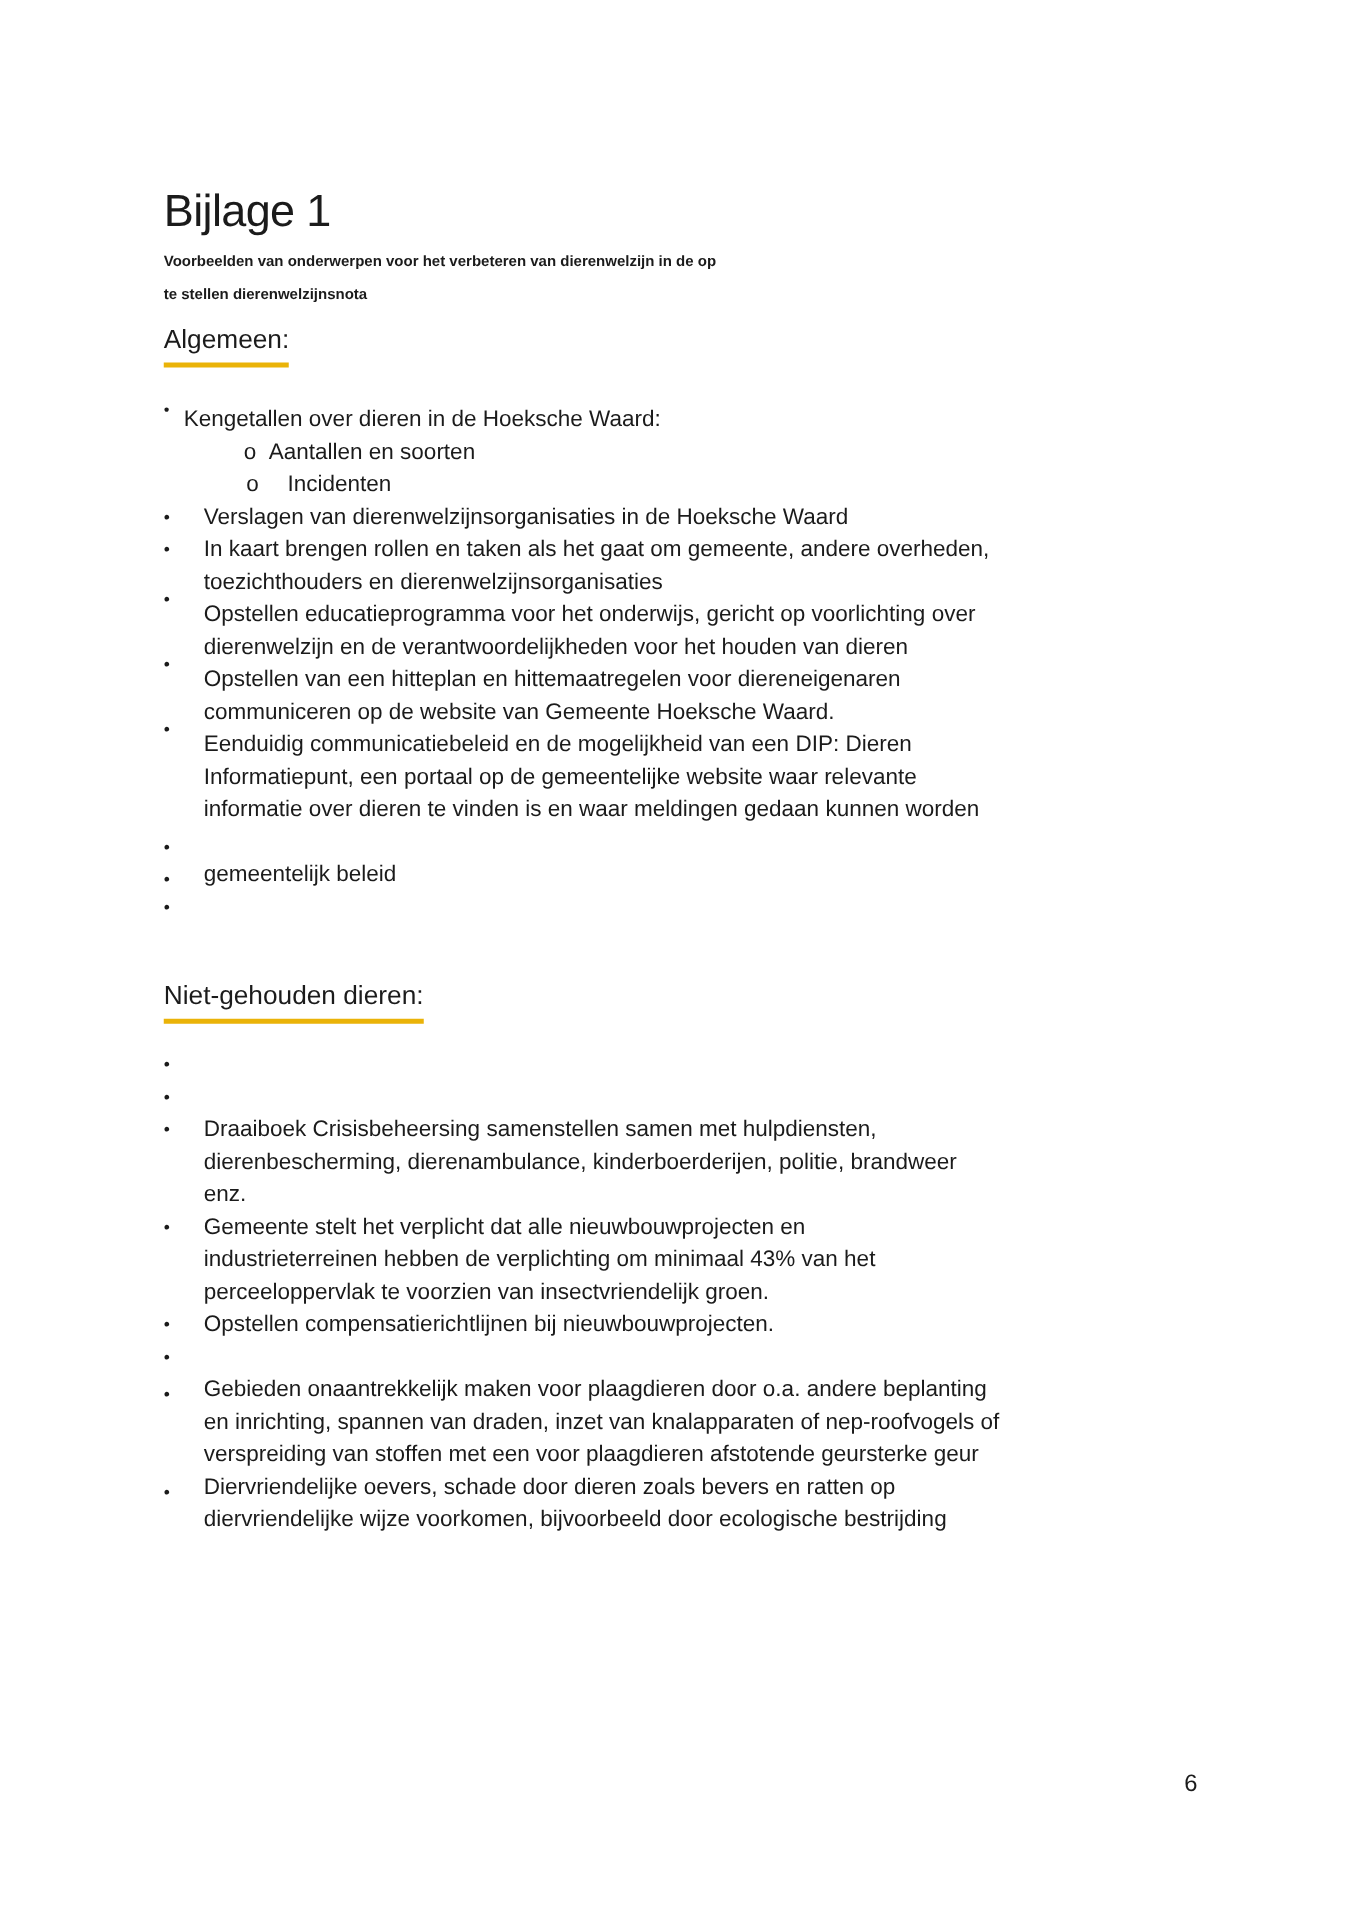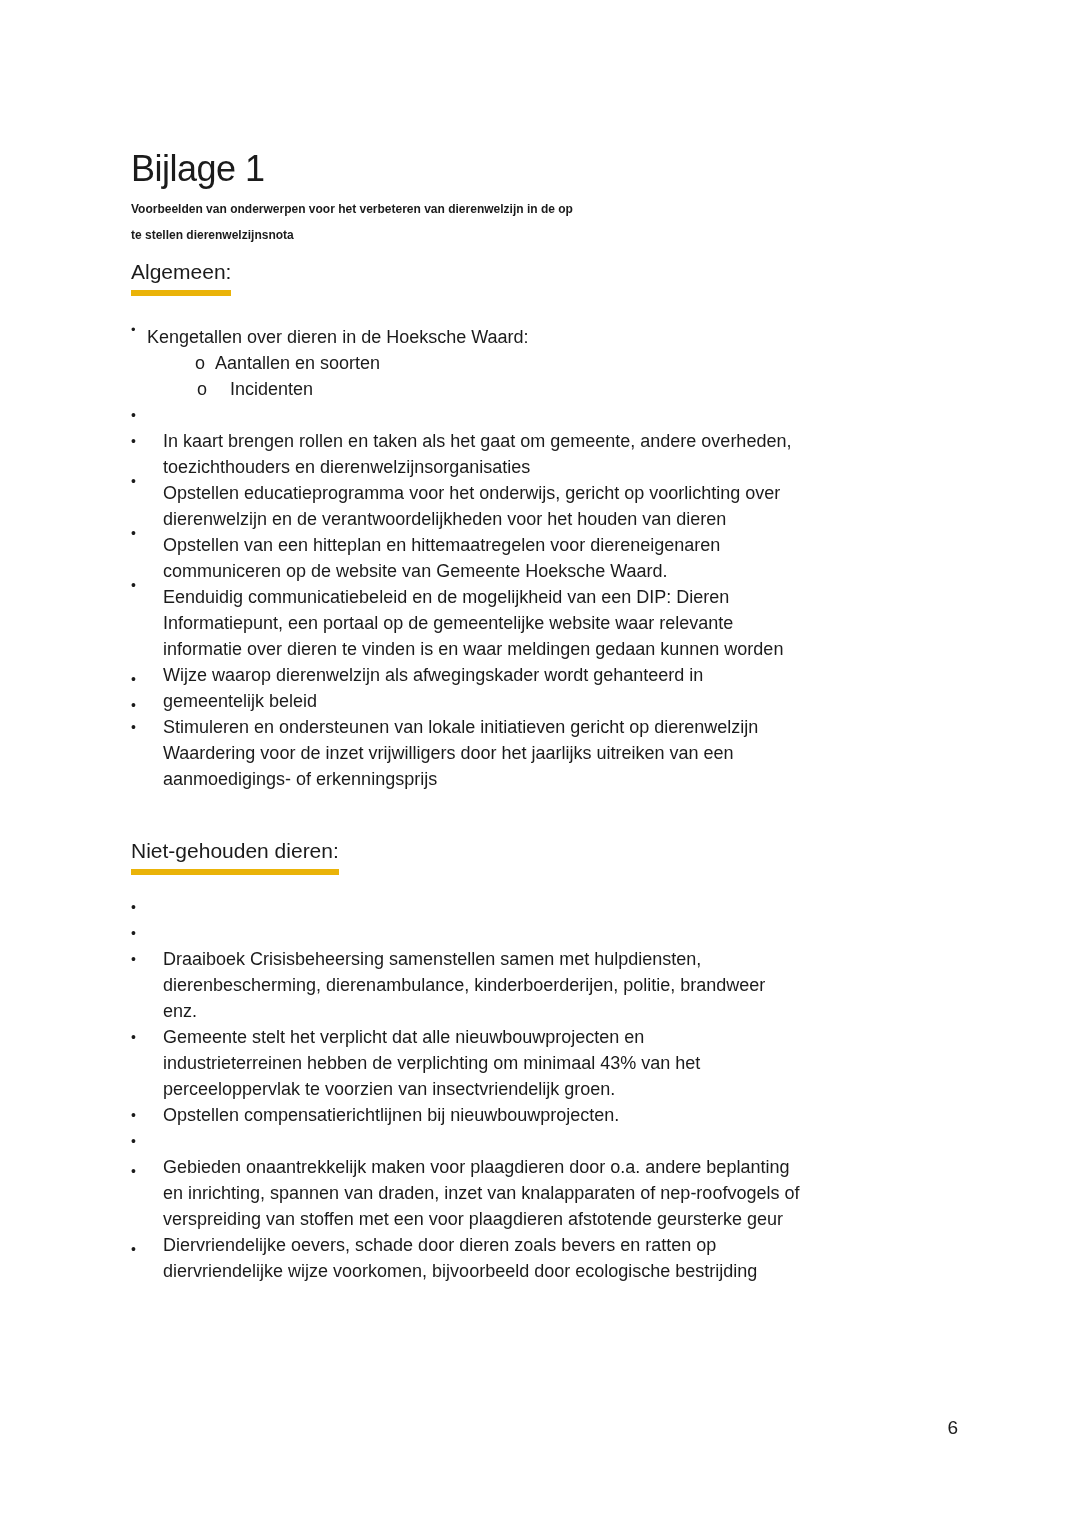--- a/index.html
+++ b/index.html
@@ -38,21 +38,21 @@
     font-weight: 400;
     line-height: 28px;
     margin: 0 0 28px 0;
   }
   .section.second h2 {
     margin-top: 45px;
     margin-bottom: 19px;
   }
   .section h2 .hd {
     display: inline-block;
-    border-bottom: 6px solid #eab308;
+    border-bottom: 4px solid #eab308;
     padding-bottom: 4px;
   }
   .list { margin: 0; padding: 0; }
   .li {
     display: flex;
     font-size: 18px;
     line-height: 26px;
   }
   .li .marker {
     flex: 0 0 32px;
@@ -99,20 +99,21 @@
           <div class="li sub">
             <span class="marker">o</span>
             <span class="text">Aantallen en soorten</span>
           </div>
           <div class="li sub-wide">
             <span class="marker">o</span>
             <span class="text">Incidenten</span>
           </div>
           <div class="li mid">
             <span class="marker">•</span>
+            <span class="text">Verslagen van dierenwelzijnsorganisaties in de Hoeksche Waard</span>
           </div>
           <div class="li mid">
             <span class="marker">•</span>
             <span class="text">In kaart brengen rollen en taken als het gaat om gemeente, andere overheden,
 toezichthouders en dierenwelzijnsorganisaties</span>
           </div>
           <div class="li raised">
             <span class="marker">•</span>
             <span class="text">Opstellen educatieprogramma voor het onderwijs, gericht op voorlichting over
 dierenwelzijn en de verantwoordelijkheden voor het houden van dieren</span>
@@ -123,31 +124,27 @@
 communiceren op de website van Gemeente Hoeksche Waard.</span>
           </div>
           <div class="li raised">
             <span class="marker">•</span>
             <span class="text">Eenduidig communicatiebeleid en de mogelijkheid van een DIP: Dieren
 Informatiepunt, een portaal op de gemeentelijke website waar relevante
 informatie over dieren te vinden is en waar meldingen gedaan kunnen worden</span>
           </div>
           <div class="li low">
             <span class="marker">•</span>
-            <span class="text">Wijze waarop dierenwelzijn als afwegingskader wordt gehanteerd in</span>
           </div>
           <div class="li low">
             <span class="marker">•</span>
             <span class="text">gemeentelijk beleid</span>
           </div>
           <div class="li mid">
             <span class="marker">•</span>
-            <span class="text">Stimuleren en ondersteunen van lokale initiatieven gericht op dierenwelzijn
-Waardering voor de inzet vrijwilligers door het jaarlijks uitreiken van een
-aanmoedigings- of erkenningsprijs</span>
           </div>
         </div>
     </div>
 
     <div class="section second">
       <h2><span class="hd">Niet-gehouden dieren:</span></h2>
       <div class="list">
           <div class="li mid">
             <span class="marker">•</span>
           </div>

